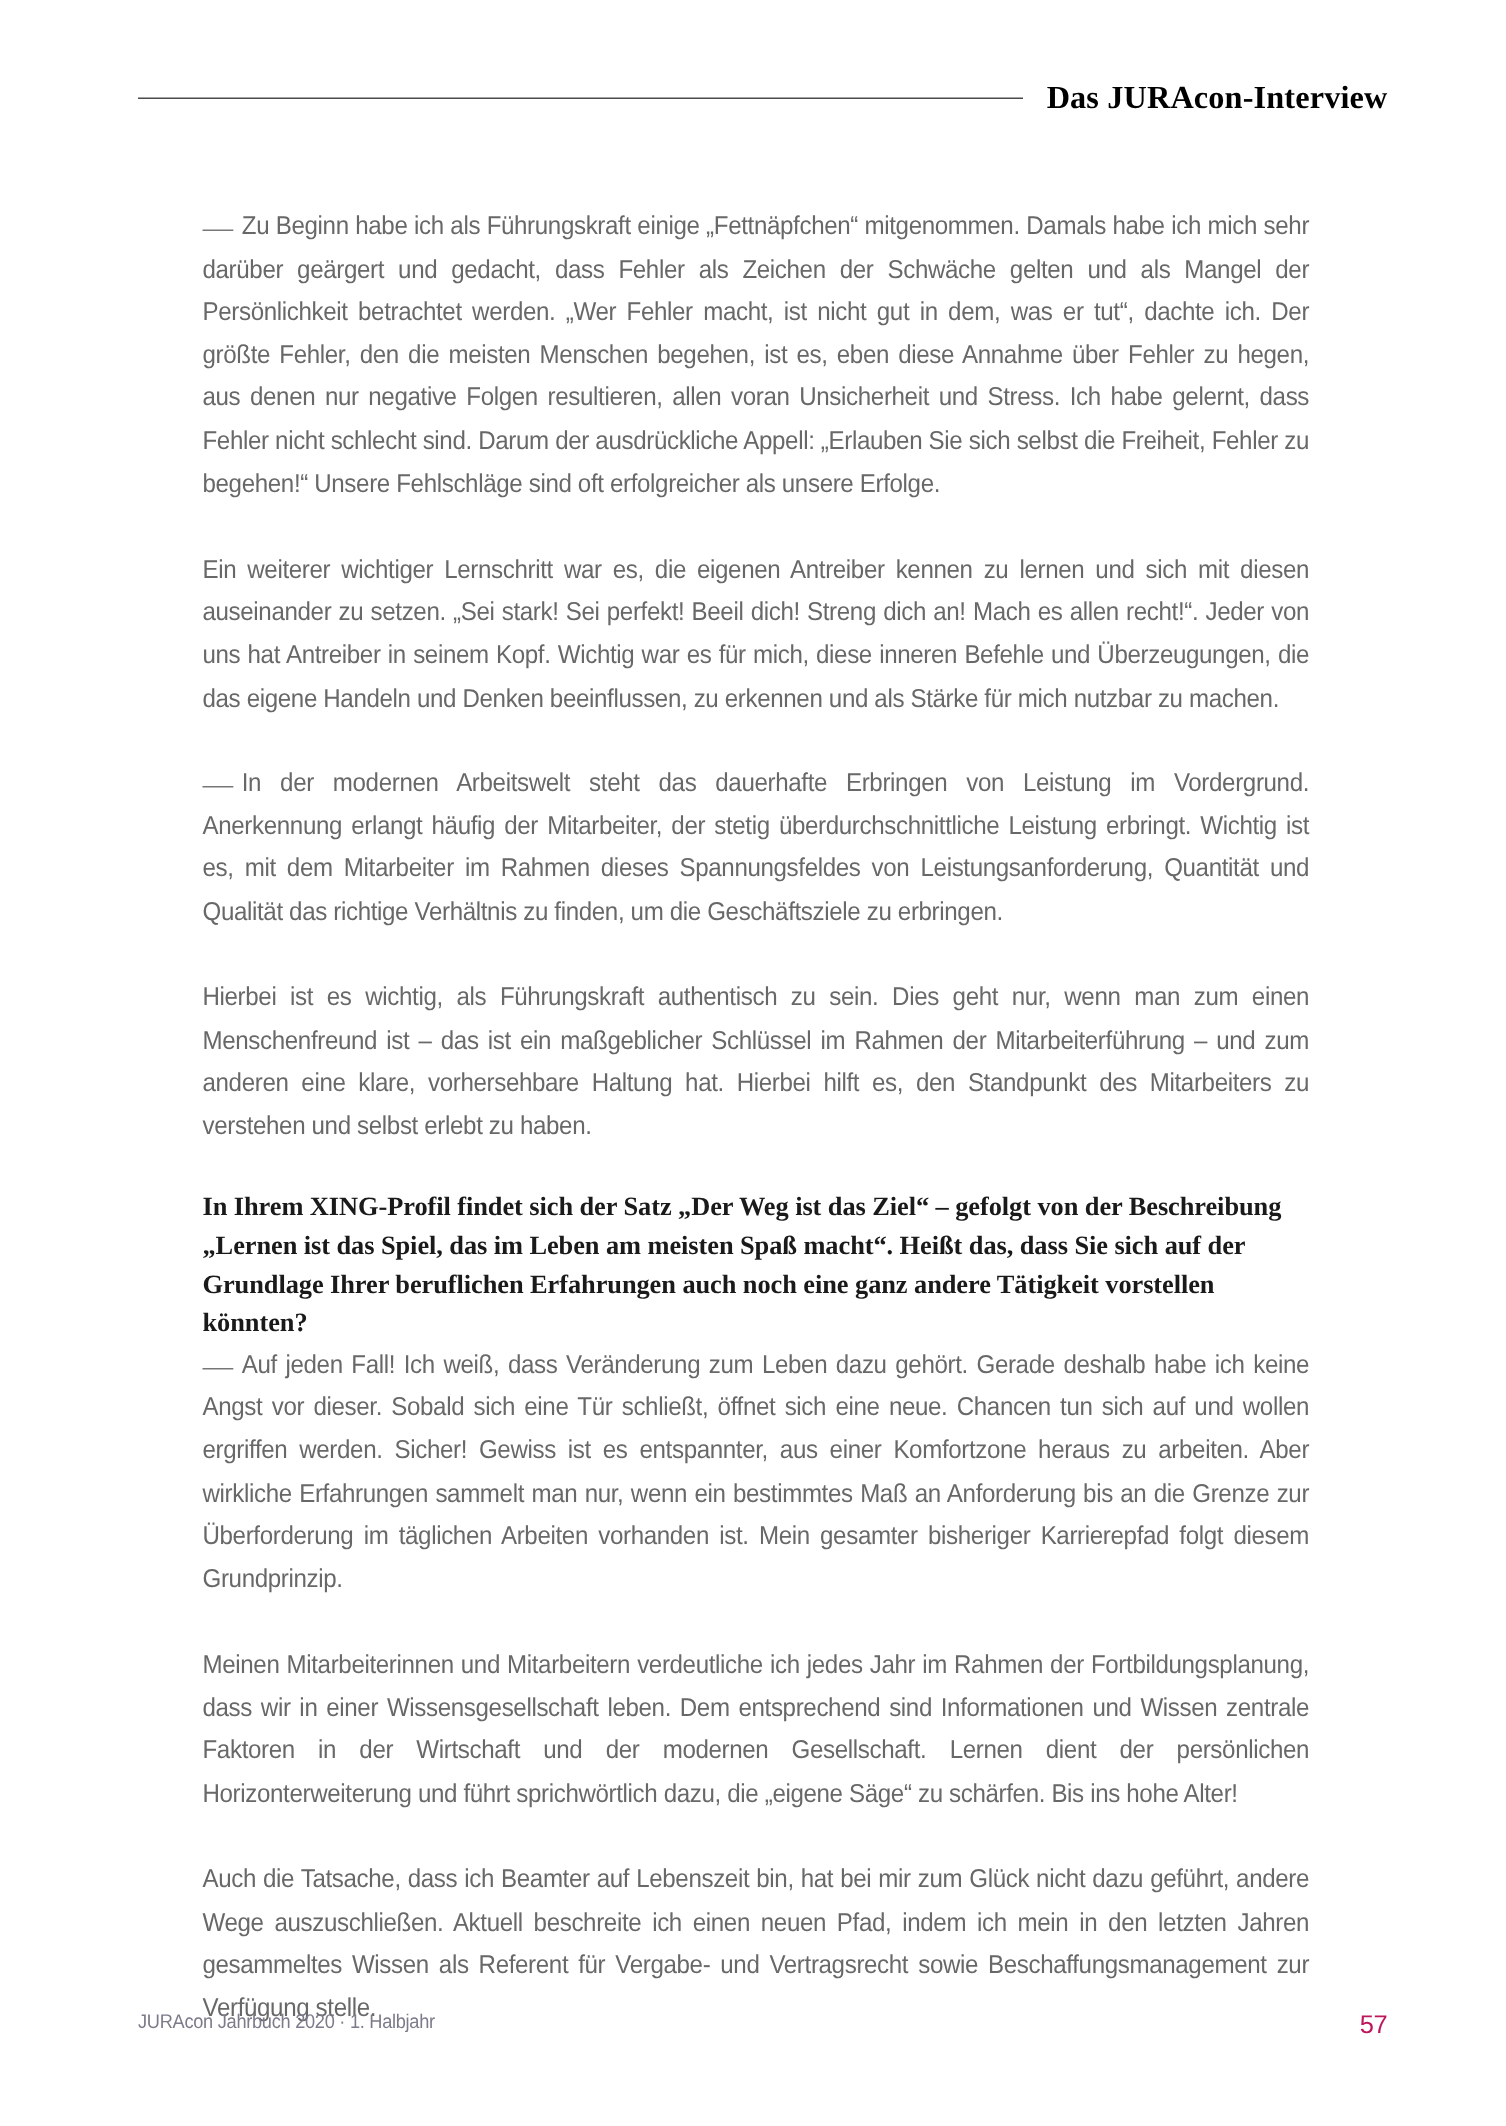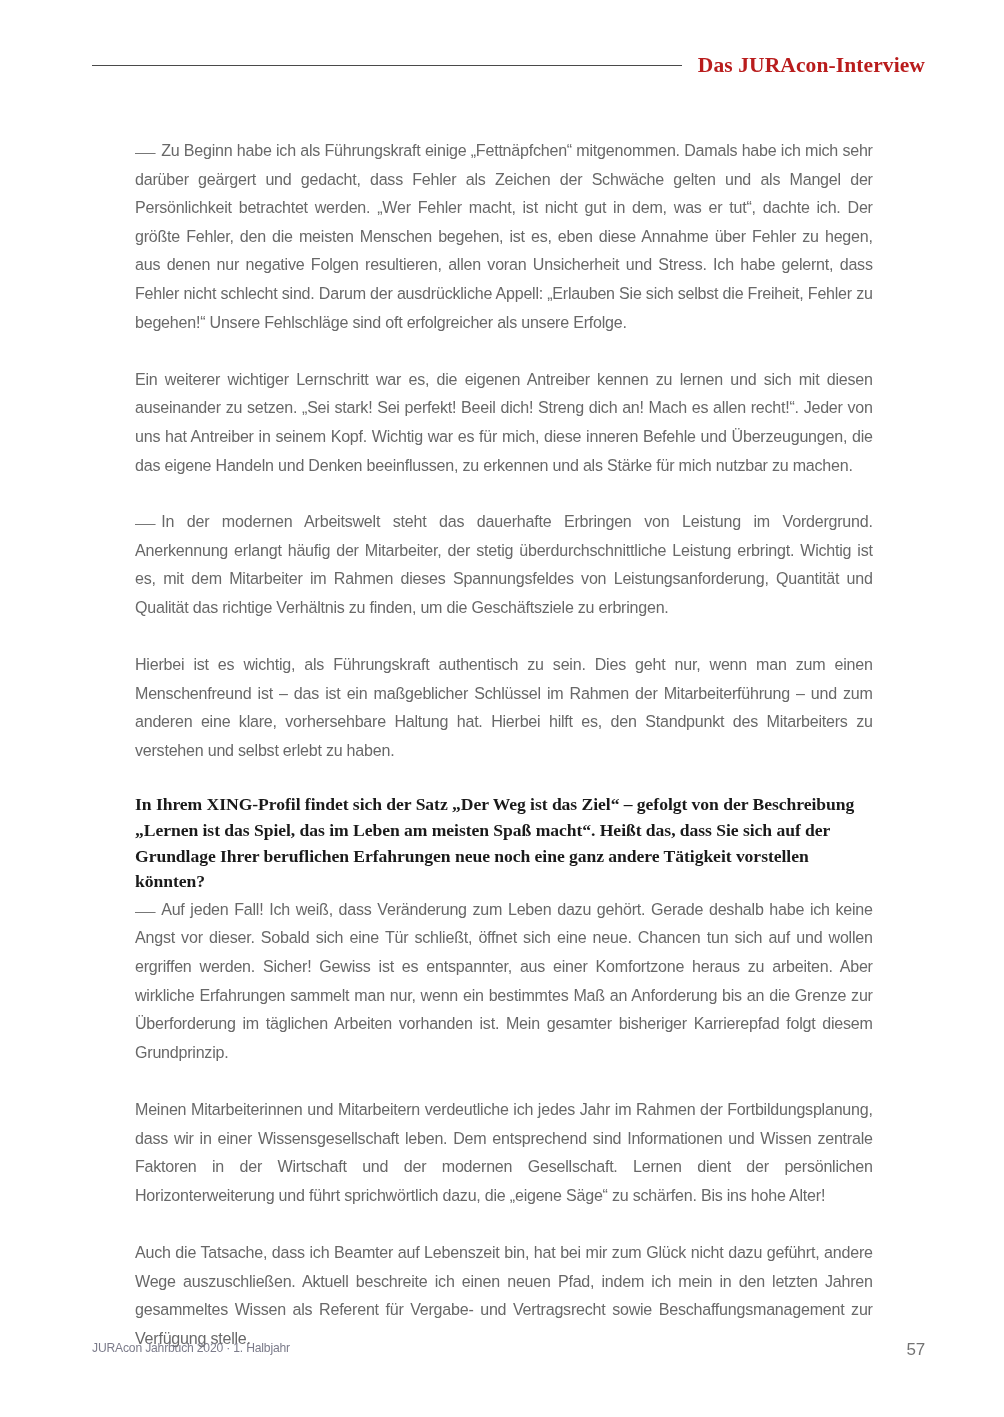--- a/index.html
+++ b/index.html
@@ -32,21 +32,21 @@
     height: 0;
     border-top: 1.6px solid #4a4a4a;
     margin-bottom: 2px;
   }
   .head-title {
     flex: 0 0 auto;
     font-family: "Liberation Serif", serif;
     font-weight: bold;
     font-size: 21.5px;
     letter-spacing: 0.1px;
-    color: #b91c1c;
+    color: #000000;
     white-space: nowrap;
     line-height: 1;
   }
 
   
   .text-column {
     position: absolute;
     left: 135px;
     top: 136px;
     width: 738px;
@@ -98,21 +98,21 @@
     width: 833px;
     display: flex;
     align-items: flex-start;
     justify-content: space-between;
     font-family: "Liberation Sans", sans-serif;
     color: #7b7b8a;
     font-size: 13.2px;
     letter-spacing: -0.2px;
   }
   .footer-left { font-stretch: condensed; transform: scaleX(0.92); transform-origin: left; }
-  .footer-right { font-size: 17px; color: #737373; }
+  .footer-right { font-size: 17px; color: #be185d; }
 </style>
 </head>
 <body>
 
 <div class="running-head">
   <div class="head-rule"></div>
   <div class="head-title">Das JURAcon-Interview</div>
 </div>
 
 <div class="text-column">
@@ -126,21 +126,21 @@
   <div class="gap-block"></div>
 
   <p class="answer"><span class="dash-marker"></span><span>In der modernen Arbeitswelt steht das dauerhafte Erbringen von Leistung im Vordergrund. Anerkennung erlangt häufig der Mitarbeiter, der stetig überdurchschnittliche Leistung erbringt. Wichtig ist es, mit dem Mitarbeiter im Rahmen dieses Spannungsfeldes von Leistungsanforderung, Quantität und Qualität das richtige Verhältnis zu finden, um die Geschäftsziele zu erbringen.</span></p>
 
   <div class="gap-para"></div>
 
   <p class="para">Hierbei ist es wichtig, als Führungskraft authentisch zu sein. Dies geht nur, wenn man zum einen Menschenfreund ist – das ist ein maßgeblicher Schlüssel im Rahmen der Mitarbeiterführung – und zum anderen eine klare, vorhersehbare Haltung hat. Hierbei hilft es, den Standpunkt des Mitarbeiters zu verstehen und selbst erlebt zu haben.</p>
 
   <div class="gap-block"></div>
 
-  <h2 class="question">In Ihrem XING-Profil findet sich der Satz „Der Weg ist das Ziel“ – gefolgt von der Beschreibung „Lernen ist das Spiel, das im Leben am meisten Spaß macht“. Heißt das, dass Sie sich auf der Grundlage Ihrer beruflichen Erfahrungen neue noch eine ganz andere Tätigkeit vorstellen könnten?</h2>
+  <h2 class="question">In Ihrem XING-Profil findet sich der Satz „Der Weg ist das Ziel“ – gefolgt von der Beschreibung „Lernen ist das Spiel, das im Leben am meisten Spaß macht“. Heißt das, dass Sie sich auf der Grundlage Ihrer beruflichen Erfahrungen auch noch eine ganz andere Tätigkeit vorstellen könnten?</h2>
   <p class="answer"><span class="dash-marker"></span><span>Auf jeden Fall! Ich weiß, dass Veränderung zum Leben dazu gehört. Gerade deshalb habe ich keine Angst vor dieser. Sobald sich eine Tür schließt, öffnet sich eine neue. Chancen tun sich auf und wollen ergriffen werden. Sicher! Gewiss ist es entspannter, aus einer Komfortzone heraus zu arbeiten. Aber wirkliche Erfahrungen sammelt man nur, wenn ein bestimmtes Maß an Anforderung bis an die Grenze zur Überforderung im täglichen Arbeiten vorhanden ist. Mein gesamter bisheriger Karrierepfad folgt diesem Grundprinzip.</span></p>
 
   <div class="gap-para"></div>
 
   <p class="para">Meinen Mitarbeiterinnen und Mitarbeitern verdeutliche ich jedes Jahr im Rahmen der Fortbildungsplanung, dass wir in einer Wissensgesellschaft leben. Dem entsprechend sind Informationen und Wissen zentrale Faktoren in der Wirtschaft und der modernen Gesellschaft. Lernen dient der persönlichen Horizonterweiterung und führt sprichwörtlich dazu, die „eigene Säge“ zu schärfen. Bis ins hohe Alter!</p>
 
   <div class="gap-para"></div>
 
   <p class="para">Auch die Tatsache, dass ich Beamter auf Lebenszeit bin, hat bei mir zum Glück nicht dazu geführt, andere Wege auszuschließen. Aktuell beschreite ich einen neuen Pfad, indem ich mein in den letzten Jahren gesammeltes Wissen als Referent für Vergabe- und Vertragsrecht sowie Beschaffungsmanagement zur Verfügung stelle.</p>
 

